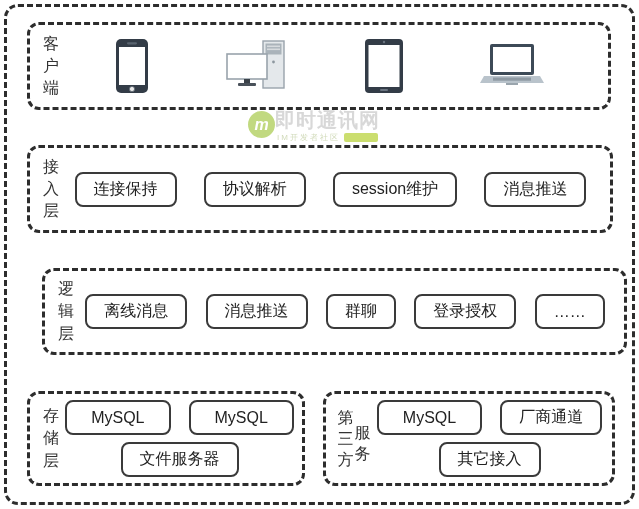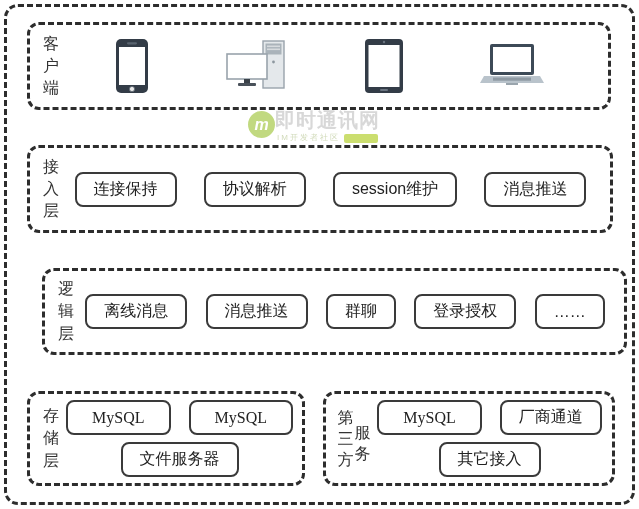--- a/index.html
+++ b/index.html
@@ -35,36 +35,36 @@
 
   .icons-row{flex:1;display:flex;justify-content:space-around;align-items:center;padding:0 26px 0 16px;}
   .boxes-row{flex:1;display:flex;justify-content:space-around;align-items:center;padding-right:10px;text-align:center;}
 
   .box{
     height:35px;box-sizing:border-box;display:flex;align-items:center;
     padding:0 17px;border:2px solid #3a3a3a;border-radius:8px;
     background:#fff;font-size:16px;color:#222;white-space:nowrap;
   }
   .stack{flex:1;display:flex;flex-direction:column;align-items:center;gap:7px;padding-right:4px;}
-  .stack-row{display:flex;gap:18px;font-family:Liberation Serif, serif;}
+  .stack-row{display:flex;gap:18px;}
   .box.wide{padding:0 24px;}
 
   
   .watermark{
     position:absolute;left:248px;top:109px;display:flex;align-items:flex-start;
     pointer-events:none;opacity:.85;
   }
   .wm-logo{
     width:27px;height:27px;border-radius:50%;background:#b7d36b;
     color:#fff;font-style:italic;font-weight:bold;font-size:16px;
     display:flex;align-items:center;justify-content:center;margin-top:2px;
   }
   .wm-text{display:flex;flex-direction:column;}
   .wm-title{font-size:20px;font-weight:600;color:#d2d2d2;letter-spacing:1px;line-height:1.1;}
-  .wm-sub{display:flex;align-items:flex-end;gap:4px;margin-top:1px;margin-left:2px;}
+  .wm-sub{display:flex;align-items:center;gap:4px;margin-top:1px;margin-left:2px;}
   .wm-subtext{font-size:8px;color:#c9d4ae;letter-spacing:2px;}
   .wm-badge{min-width:34px;height:9px;border-radius:2px;background:#c3d957;
     font-size:7px;color:#fff;display:flex;align-items:center;justify-content:center;}
 
   .icon-wrap{display:flex;align-items:center;justify-content:center;}
 </style>
 </head>
 <body>
 
 <div class="canvas">

